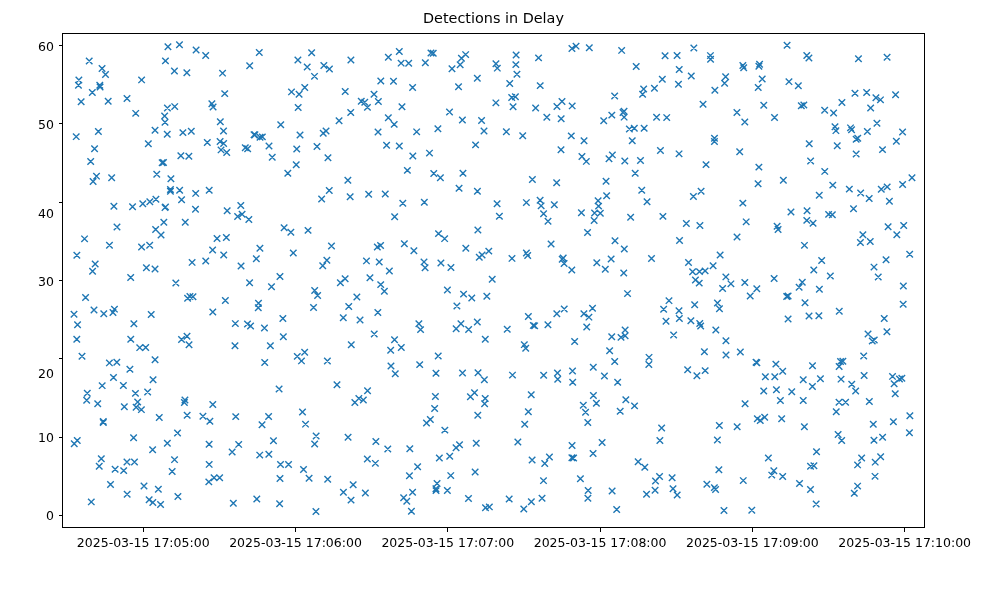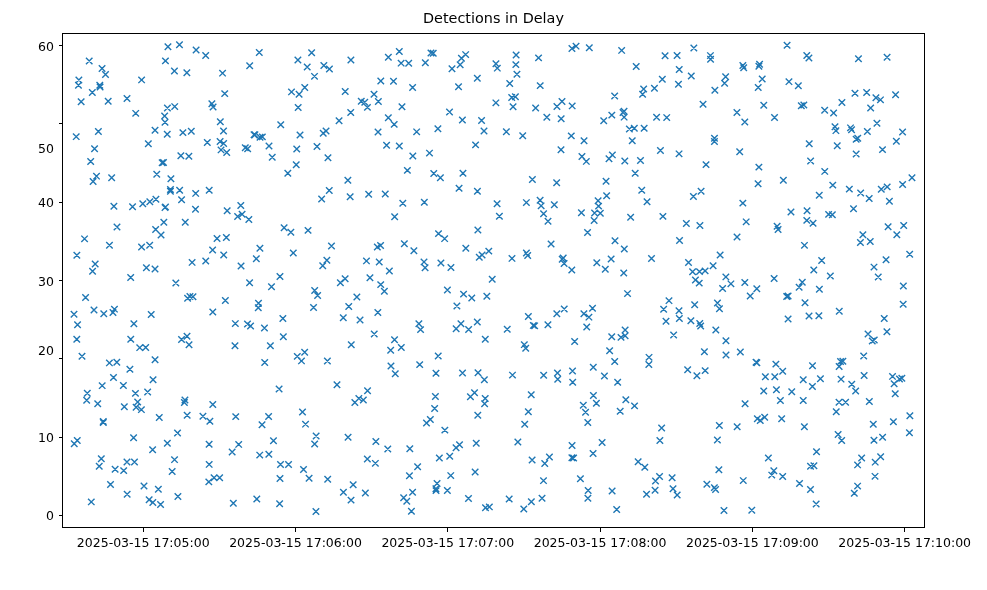--- a/index.html
+++ b/index.html
@@ -144,21 +144,21 @@
       <div class="tick-mark ytick-mark" style="top: 436.596px;"></div>
       <div class="tick-mark ytick-mark" style="top: 358.273px;"></div>
       <div class="tick-mark ytick-mark" style="top: 279.95px;"></div>
       <div class="tick-mark ytick-mark" style="top: 201.627px;"></div>
       <div class="tick-mark ytick-mark" style="top: 123.304px;"></div>
       <div class="tick-mark ytick-mark" style="top: 44.9816px;"></div>
     </div>
   <div id="ytick-labels-holder">
       <div class="ytick-label-inner" style="top: 515.468px;">0</div>
       <div class="ytick-label-inner" style="top: 437.146px;">10</div>
-      <div class="ytick-label-inner" style="top: 350px;">20</div>
+      <div class="ytick-label-inner" style="top: 373px;">20</div>
       <div class="ytick-label-inner" style="top: 280.5px;">30</div>
-      <div class="ytick-label-inner" style="top: 202px;">40</div>
-      <div class="ytick-label-inner" style="top: 123.854px; margin-top: 24px;">50</div>
+      <div class="ytick-label-inner" style="top: 213px;">40</div>
+      <div class="ytick-label-inner" style="top: 123.854px;">50</div>
       <div class="ytick-label-inner" style="top: 45.5316px; padding-left: 9px;">60</div>
     </div>
 
 
 </div>
 
 </body></html>

